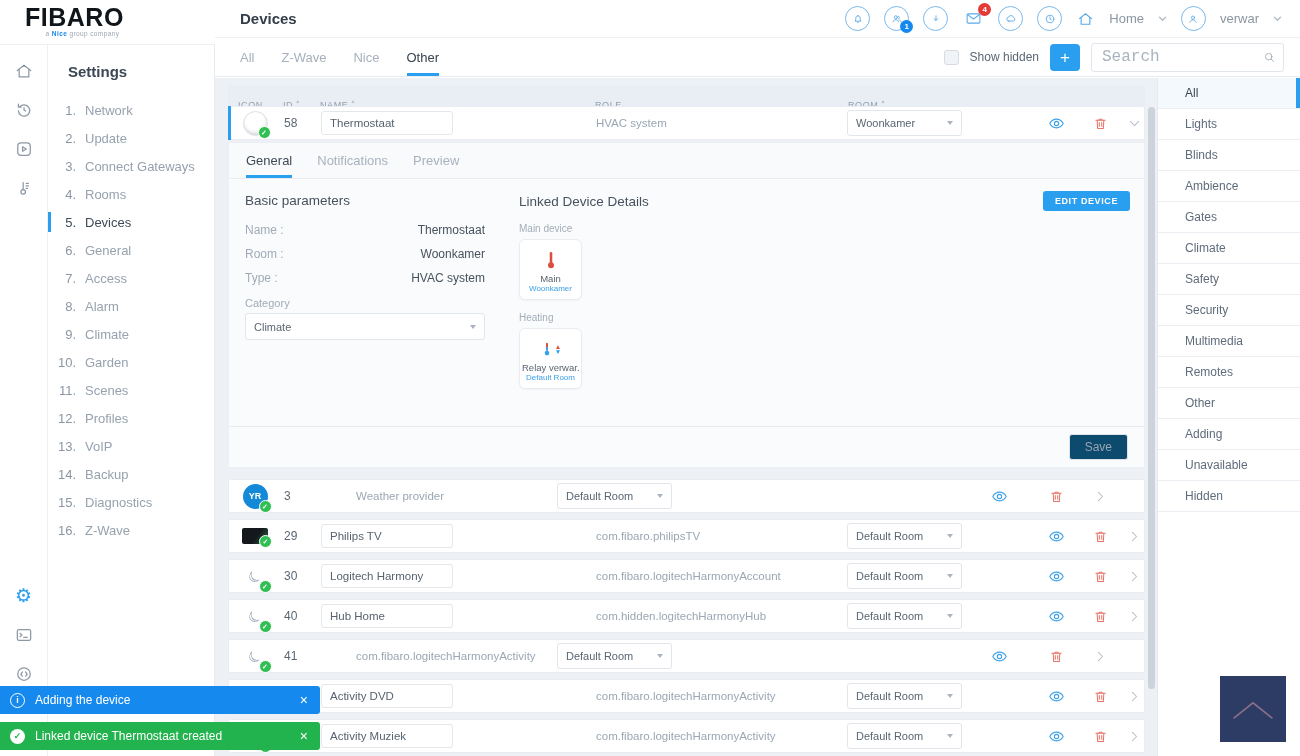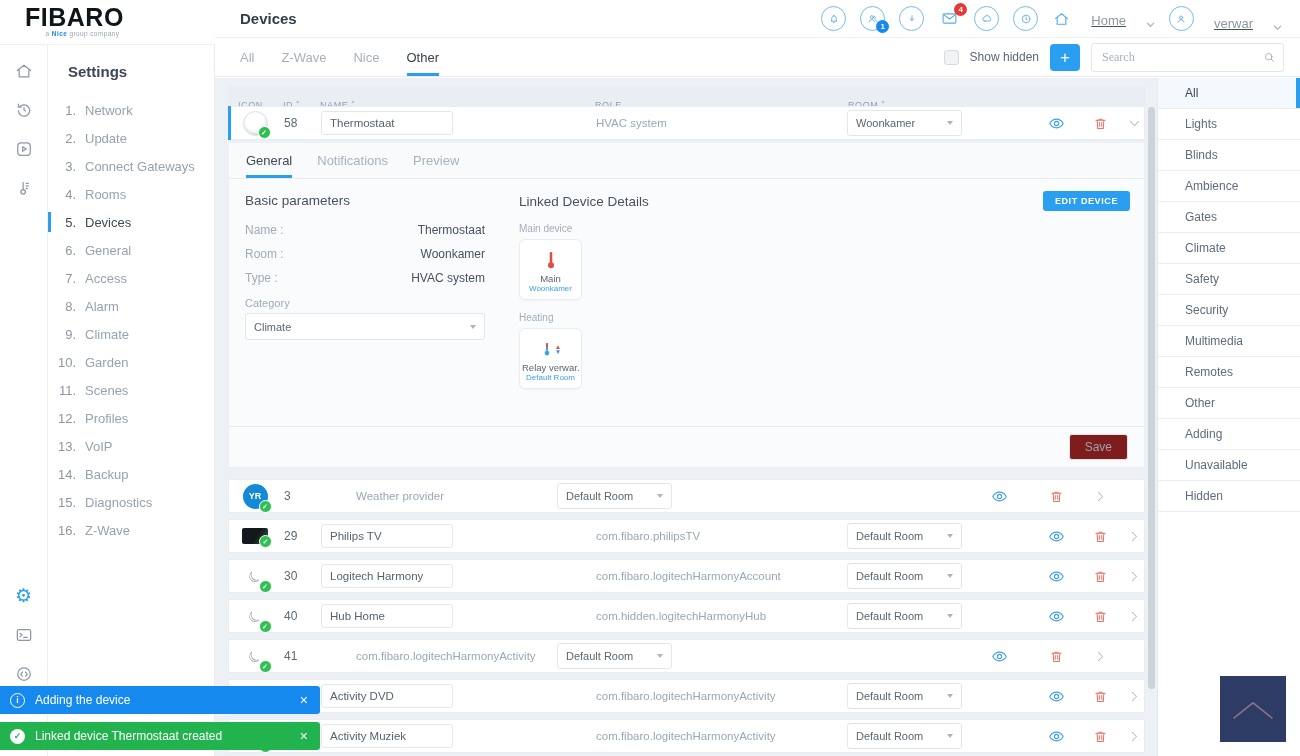--- a/index.html
+++ b/index.html
@@ -42,39 +42,39 @@
   .h-icons { display:flex; align-items:center; gap:14px; }
   .circ { position:relative; width:25px; height:25px; border:1.3px solid #7ab9ec; border-radius:50%;
     color:#58a9e7; display:flex; align-items:center; justify-content:center; cursor:pointer; }
   .circ svg { width:14px; height:14px; }
   .plain-ic { position:relative; width:22px; height:20px; color:#58a9e7; display:flex; align-items:center; justify-content:center; cursor:pointer; }
   .plain-ic svg { width:19px; height:17px; }
   .badge { position:absolute; min-width:13px; height:13px; border-radius:7px; font-size:8px; font-weight:bold;
     color:#fff; display:flex; align-items:center; justify-content:center; padding:0 3px; }
   .badge.b-users { right:-5px; bottom:-3px; background:#1589ee; }
   .badge.b-mail  { right:-7px; top:-6px; background:#e53935; }
-  .h-group { display:flex; align-items:flex-end; gap:20px; cursor:pointer;text-decoration:underline; }
+  .h-group { display:flex; align-items:center; gap:14px; cursor:pointer; }
   .h-group .g-label { font-size:13px; color:#8b96a3; }
   .h-group svg.home-g { width:19px; height:18px; color:#58a9e7; }
   .caret { width:9px; height:6px; color:#b0bac5; }
 
   
   .toolbar { height:39px; border-bottom:1px solid #e8ecf0; display:flex; align-items:stretch; padding:0 16px 0 25px; }
   .tabs { display:flex; gap:27px; }
   .tab { display:flex; align-items:center; font-size:13px; color:#a6b0bc; cursor:pointer;
     border-bottom:3px solid transparent; padding-top:3px; }
   .tab[data-active="true"] { color:#38424d; border-bottom-color:#2a9ff0; }
   .toolbar-right { margin-left:auto; display:flex; align-items:center; gap:11px; }
   .cbx { width:15px; height:15px; border:1px solid #d5dbe2; border-radius:3px; background:#f1f4f7; cursor:pointer; }
   .cbx-label { font-size:12px; color:#5c6775; }
   .add-btn { width:30px; height:27px; border:none; border-radius:4px; background:#2a9ff0; color:#fff;
     font-size:17px; line-height:25px; cursor:pointer; }
   .search { position:relative; }
   .search input { width:193px; height:29px; border:1px solid #e1e6ec; border-radius:3px; padding:0 28px 0 10px;
-    font-size:12px; color:#5c6775; font-family:Liberation Serif, serif; outline:none; }
+    font-size:16px; color:#5c6775; font-family:Liberation Mono, monospace; outline:none; }
   .search input::placeholder { color:#a9b3bf; }
   .search svg { position:absolute; right:8px; top:8px; width:13px; height:13px; color:#9aa5b1; }
 
   
   .content { position:absolute; top:78px; left:0; width:942px; bottom:0; background:#edf0f5; padding:7px 0 0 13px; }
   .grid { display:grid; grid-template-columns:52px 36px 240px 290px 117px 70px 44px 44px 24px; align-items:center; width:917px; }
   .thead { height:21px; background:#e9eef4; font-size:9px; letter-spacing:.6px; color:#93a0af; }
   .thead span { display:flex; align-items:center; gap:3px; }
   .c-icon { padding-left:10px; } .c-id { padding-left:3px; } .c-name { padding-left:4px; }
   .c-role { padding-left:39px; } .c-room { padding-left:2px; } .c-power { padding-left:2px;margin-top:29px; }
@@ -129,21 +129,21 @@
     letter-spacing:.6px; padding:5px 12px; cursor:pointer; font-family:inherit; }
   .ld-sub { font-size:10px; color:#a3aeb9; margin:12px 0 5px; }
   .ld-card { width:63px; background:#fff; border:1px solid #e9ecf1; border-radius:6px; box-shadow:0 1px 2px rgba(0,0,0,.04);
     padding:7px 2px 6px; text-align:center; cursor:pointer; }
   .ld-card .card-ic { height:26px; display:flex; align-items:center; justify-content:center; gap:1px; }
   .ld-name { font-size:9.5px; color:#5a6570; white-space:nowrap; overflow:hidden; }
   .ld-room { font-size:8px; color:#3aa0e9; }
   .arrows { display:flex; flex-direction:column; font-size:6.5px; line-height:5.5px; }
   .arrows .up { color:#e0503f; } .arrows .dn { color:#2a9ff0; }
   .save-row { border-top:1px solid #e7ebef; padding:7px 16px; display:flex; justify-content:flex-end; }
-  .save-btn { background:#7f1d1d; color:#99a4b1; border:1px solid #dde3e9; border-radius:3px; font-size:12px;
+  .save-btn { background:#0c4a6e; color:#99a4b1; border:1px solid #dde3e9; border-radius:3px; font-size:12px;
     padding:5px 15px; cursor:pointer; font-family:inherit; }
 
   
   .vscroll { position:absolute; top:29px; right:2px; width:7px; bottom:4px; }
   .vthumb { width:7px; height:582px; background:#cdd3db; border-radius:4px; cursor:pointer; }
 
   
   .sidebar { position:absolute; top:78px; right:0; width:143px; bottom:0; background:#fff; border-left:1px solid #e6eaef; }
   .cat-item { position:relative; height:31px; display:flex; align-items:center; padding-left:27px;
     font-size:12px; color:#5f6c7b; border-bottom:1px solid #ebeff3; cursor:pointer; }

